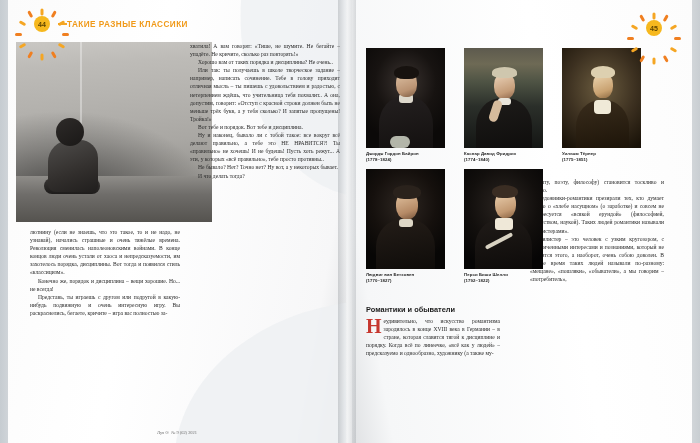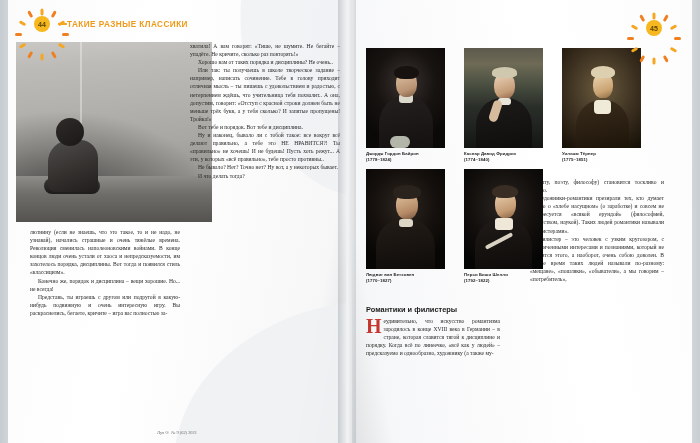--- a/index.html
+++ b/index.html
@@ -348,21 +348,21 @@
         <div class="pcap">
           <div>Перси Биши Шелли</div>
           <div class="yrs">(1792–1822)</div>
         </div>
       </div>
 
     </div>
   </div>
 
   <div class="col R1">
-    <div class="subhead">Романтики и филистеры</div>
+    <div class="subhead">Романтики и обыватели</div>
     <p class="noind"><span class="dropcap">Н</span><span>еудивительно, что искусство романтизма зародилось в конце XVIII века в Германии – в стране, которая славится тягой к дисциплине и порядку. Когда всё по линеечке, «всё как у людей» – предсказуемо и однообразно, художнику (а также му-</span></p>
   </div>
 
   <div class="col R2">
     <p class="noind">зыканту, поэту, философу) становится тоскливо и душно.</p>
     <p>Художники-романтики презирали тех, кто думает только о «хлебе насущном» (о заработке) и совсем не интересуется «всякой ерундой» (философией, искусством, наукой). Таких людей романтики называли «филистерами».</p>
     <p>Филистер – это человек с узким кругозором, с ограниченными интересами и познаниями, который не стыдится этого, а наоборот, очень собою доволен. В разное время таких людей называли по-разному: «мещане», «пошляки», «обыватели», а мы говорим – «потребитель»,</p>
   </div>
 
   <div class="gutter"></div>

